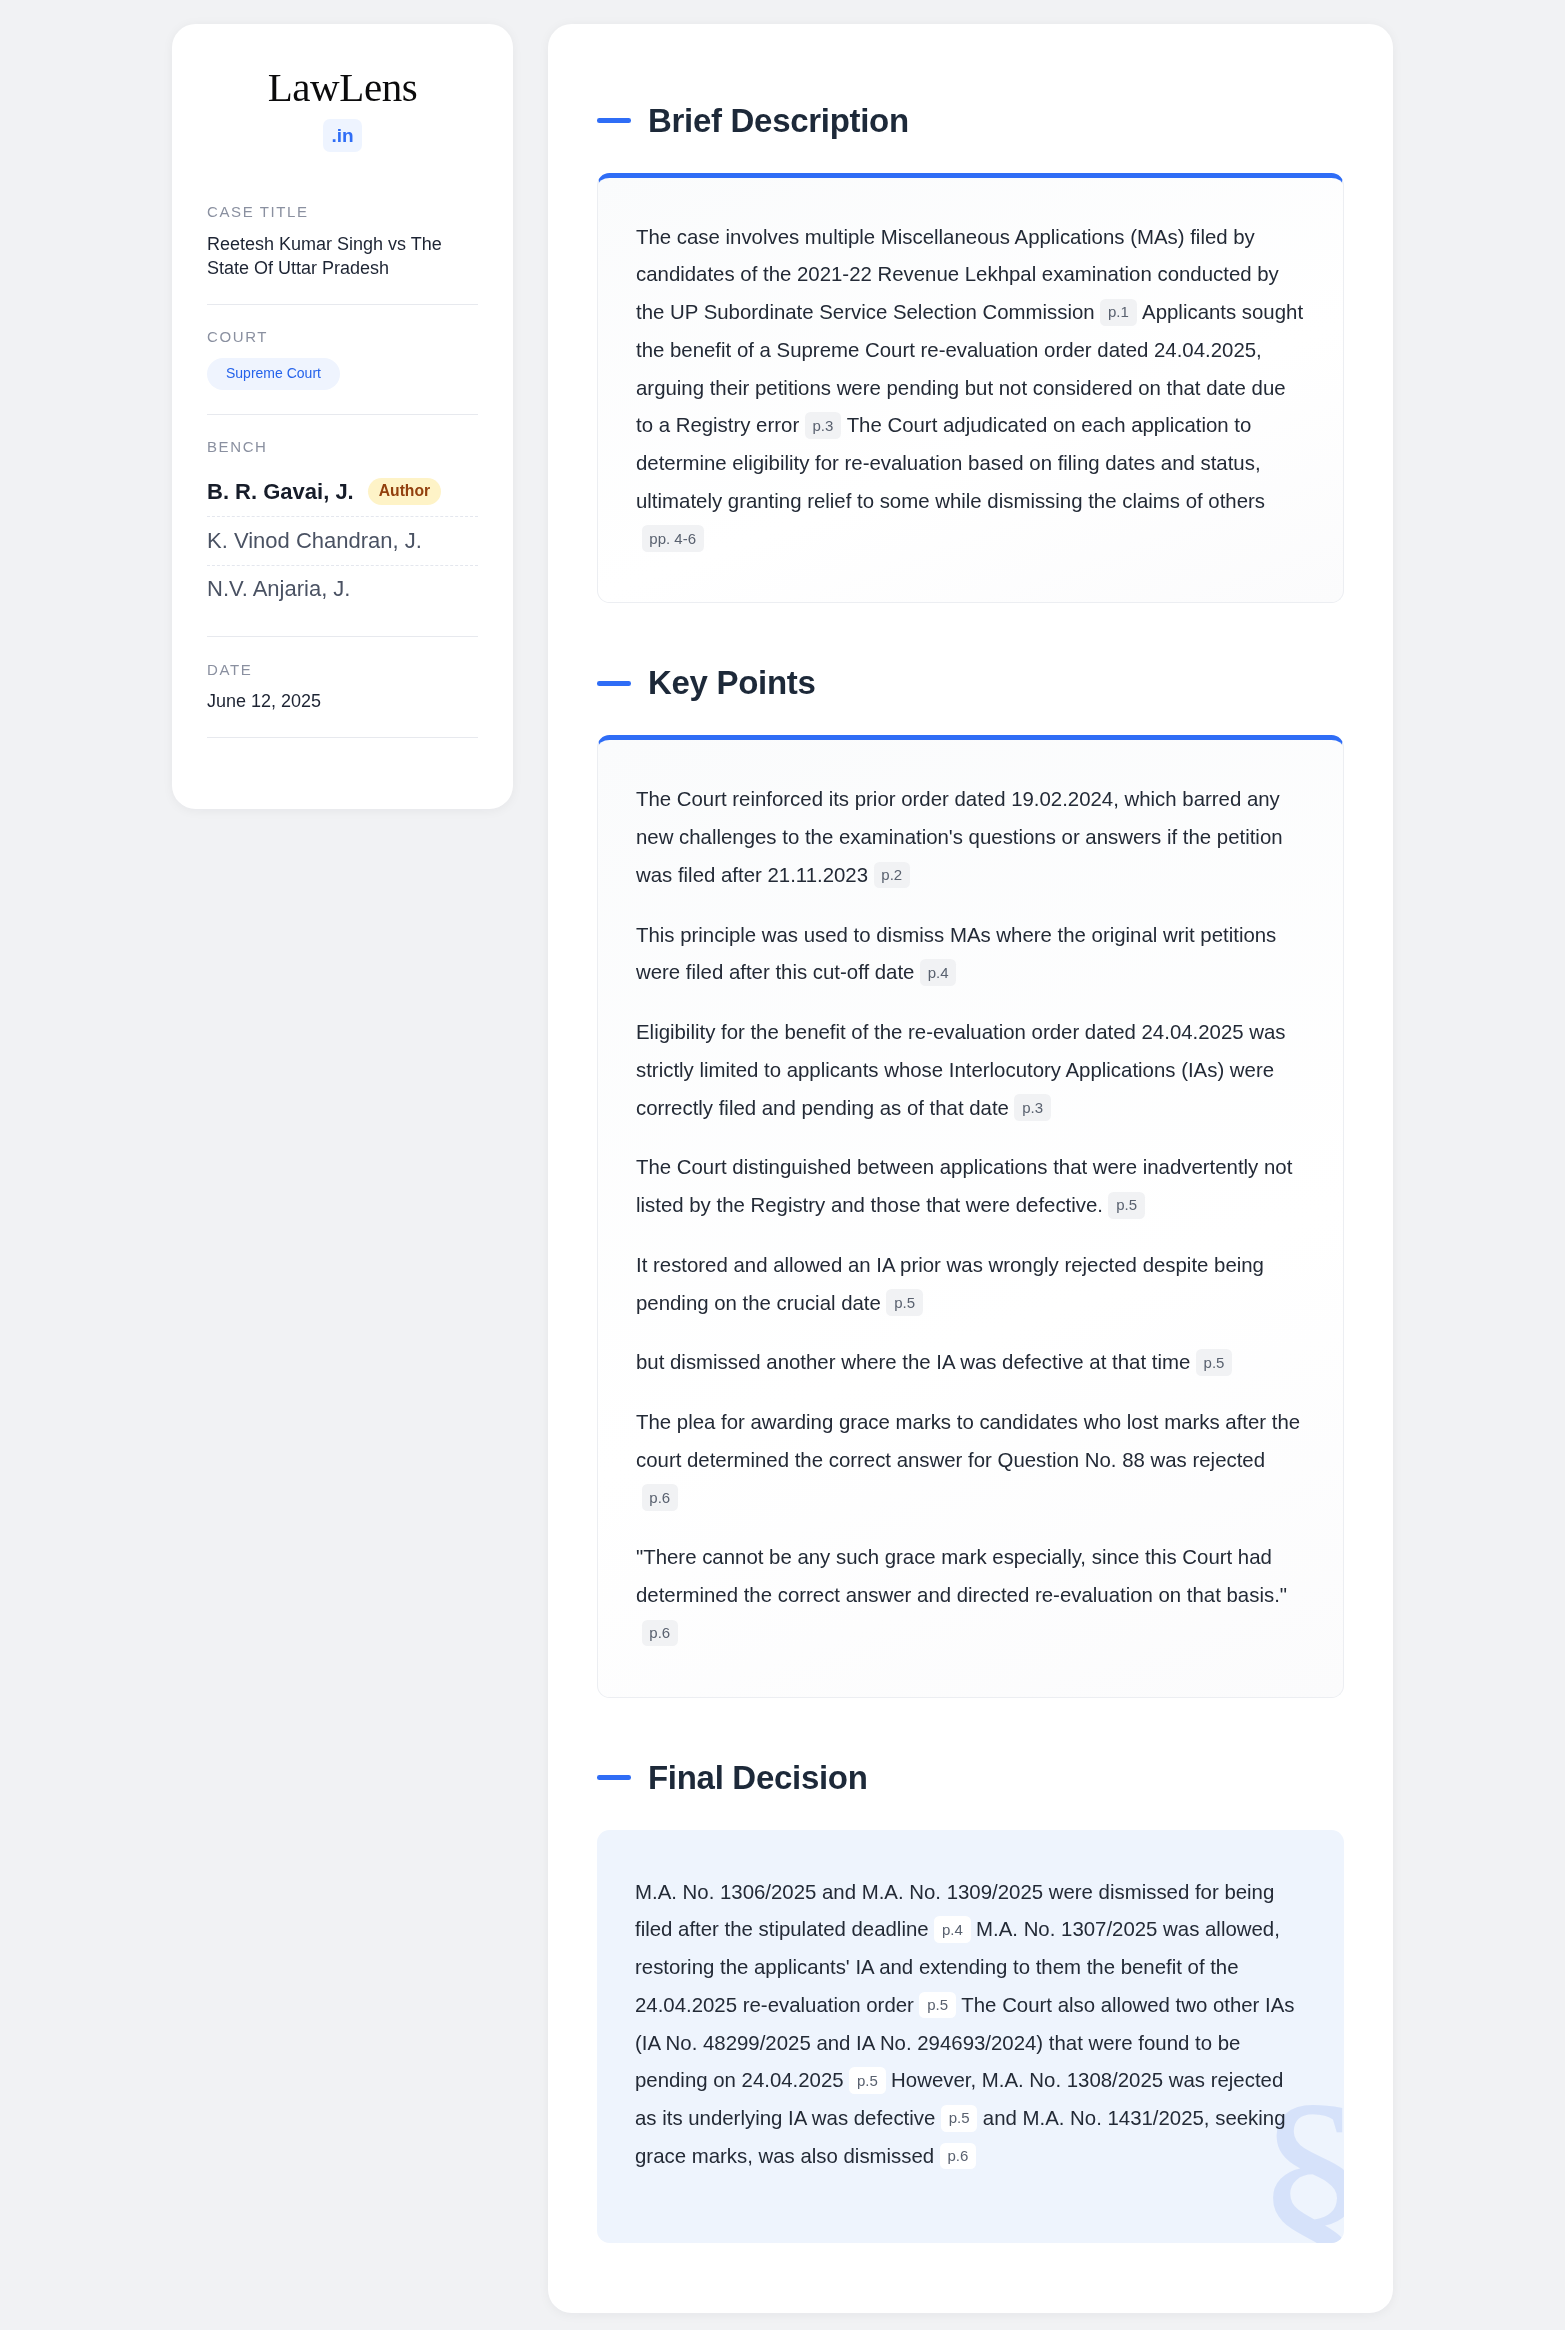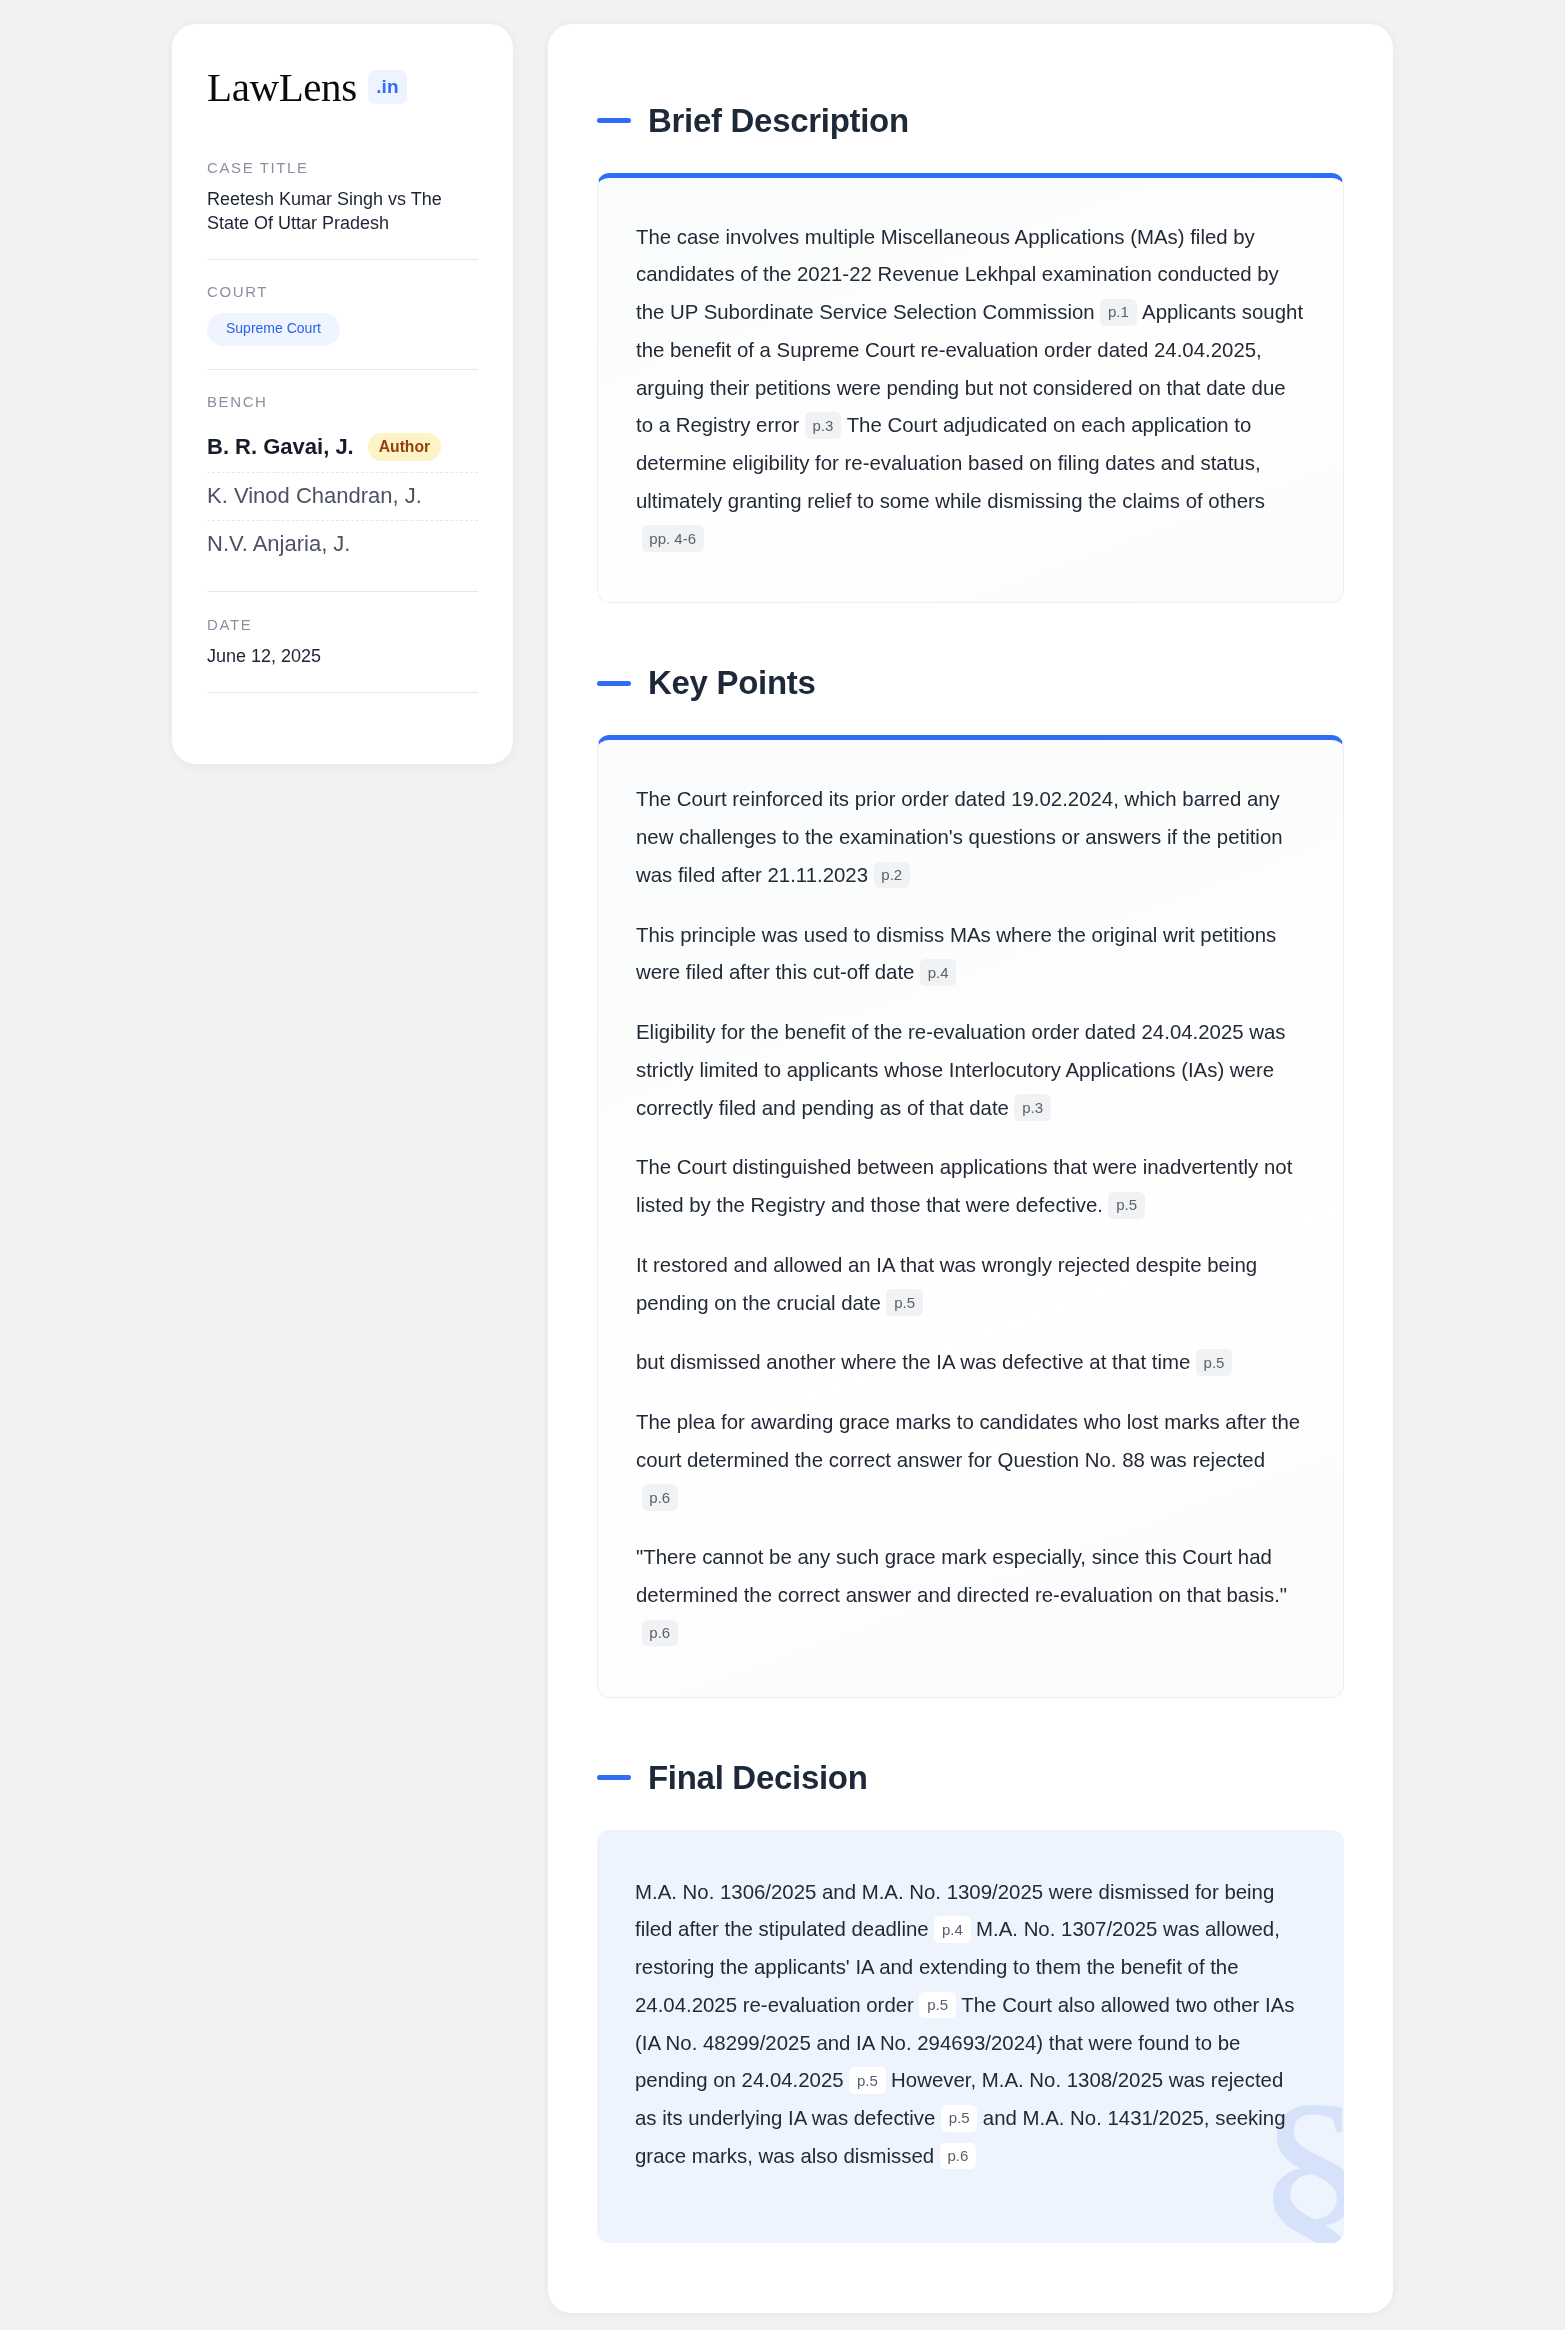--- a/index.html
+++ b/index.html
@@ -29,20 +29,21 @@
     border-radius: 23.5px;
     padding: 43px 35px 47px 35px;
     box-shadow: 0 1.6px 11px rgba(15,23,42,0.05);
   }
 
   .logo-row {
     display: flex;
     align-items: center;
     gap: 11px;
     margin-bottom: 51px;
+    flex-direction: column;
   }
   .logo-text {
     font-family: "Liberation Serif", serif;
     font-size: 41px;
     letter-spacing: -0.4px;
     color: #0b0b0c;
     line-height: 1;
   }
   .logo-badge {
     background: #eef4ff;
@@ -268,21 +269,21 @@
     <div class="section-head">
       <span class="dash"></span>
       <h2 class="section-title">Key Points</h2>
     </div>
     <section class="card">
       <div class="body-text" id="key-points-body">
           <p><span>The Court reinforced its prior order dated 19.02.2024, which barred any new challenges to the examination's questions or answers if the petition was filed after 21.11.2023</span><span class="cite">p.2</span></p>
           <p><span>This principle was used to dismiss MAs where the original writ petitions were filed after this cut-off date</span><span class="cite">p.4</span></p>
           <p><span>Eligibility for the benefit of the re-evaluation order dated 24.04.2025 was strictly limited to applicants whose Interlocutory Applications (IAs) were correctly filed and pending as of that date</span><span class="cite">p.3</span></p>
           <p><span>The Court distinguished between applications that were inadvertently not listed by the Registry and those that were defective.</span><span class="cite">p.5</span></p>
-          <p><span>It restored and allowed an IA that was wrongly rejected despite being pending on the crucial date</span><span class="cite">p.5</span></p>
+          <p><span>It restored and allowed an IA prior was wrongly rejected despite being pending on the crucial date</span><span class="cite">p.5</span></p>
           <p><span>but dismissed another where the IA was defective at that time</span><span class="cite">p.5</span></p>
           <p><span>The plea for awarding grace marks to candidates who lost marks after the court determined the correct answer for Question No. 88 was rejected</span><span class="cite">p.6</span></p>
           <p><span>"There cannot be any such grace mark especially, since this Court had determined the correct answer and directed re-evaluation on that basis."</span><span class="cite">p.6</span></p>
         </div>
     </section>
 
     <div class="section-head">
       <span class="dash"></span>
       <h2 class="section-title">Final Decision</h2>
     </div>

